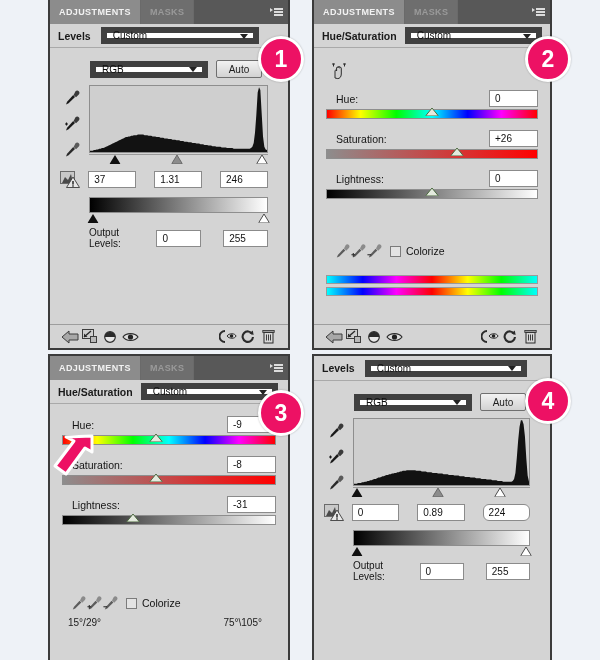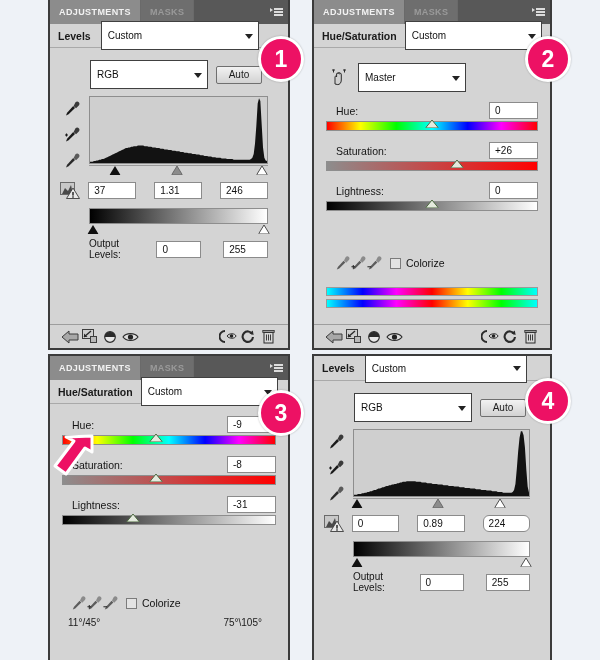--- a/index.html
+++ b/index.html
@@ -70,22 +70,22 @@
     height: 24px; padding: 0 8px;
     background: #d4d4d4;
     border-bottom: 1px solid #a9a9a9;
   }
   .hdtitle { font-size: 10.5px; font-weight: bold; color: #1a1a1a; white-space: nowrap; }
 
   
   .combo {
     position: relative;
     background: #fff;
-    border: 1px solid #404040;
-    height: 29px;
+    border: 6px solid #404040;
+    height: 17px;
     display: flex; align-items: center;
     padding: 0 16px 0 6px;
     font-size: 10px; color: #101010;
   }
   .combo .arrow {
     position: absolute; right: 5px; top: 50%;
     width: 0; height: 0; margin-top: -2px;
     border-left: 4.5px solid transparent;
     border-right: 4.5px solid transparent;
     border-top: 5px solid #222;
@@ -384,24 +384,20 @@
       </div>
     </div>
 
     <div class="body" style="padding:8px 12px 0 12px;">
       <div class="hsrow1">
         <svg width="19" height="17" viewBox="0 0 19 17">
           <path d="M5 15 L5 8 C5 6.7 6.6 6.7 6.6 8 L6.6 5 C6.6 3.7 8.2 3.7 8.2 5 L8.2 4.3 C8.2 3 9.8 3 9.8 4.3 L9.8 5.2 C9.8 4 11.3 4 11.3 5.2 L11.3 11 C11.3 14 9.5 15.6 7.8 15.6 Z" fill="#d0d0d0" stroke="#2c2c2c" stroke-width="1"></path>
           <path d="M2 1 L5 1 M3.5 0.5 L3.5 3.5" stroke="#2c2c2c" stroke-width="1"></path>
           <path d="M13 1 L16 1 M14.5 0.5 L14.5 3.5" stroke="#2c2c2c" stroke-width="1"></path>
         </svg>
-        <div class="combo">
-          <span>Master</span>
-          <span class="arrow"></span>
-        </div>
       </div>
 
       <div class="trackwrap">
         <div class="slrow">
           <span class="slabel">Hue:</span>
           <span class="num">0</span>
         </div>
         <div class="track hue"></div>
         <div class="thandle" id="p2h" style="left: 50%;">
           <svg width="13" height="8" viewBox="0 0 13 8">
@@ -588,21 +584,21 @@
           <path d="M10.2 6.1 L12 7.9 L5.6 14.3 L3 15.5 L4.1 12.7 z" fill="#5c5c5c"></path>
           <path d="M1.5 12.5 h4" stroke="#2a2a2a" stroke-width="1.1"></path>
         </svg>
         <div class="chk">
           <span class="chkbox"></span>
           <span class="chklabel">Colorize</span>
         </div>
       </div>
 
       <div class="degrow">
-        <span class="deg">11°/45°</span>
+        <span class="deg">15°/29°</span>
         <span class="deg">75°\105°</span>
       </div>
     </div>
   </div>
 
   <div class="panel topcut" style="left:312px; top:354px; width:240px; height:306px;">
 
     <div class="hdrow" style="height:25px;">
       <div class="hdtitle">Levels</div>
       <div class="combo" style="margin-left:10px; width:162px;">

